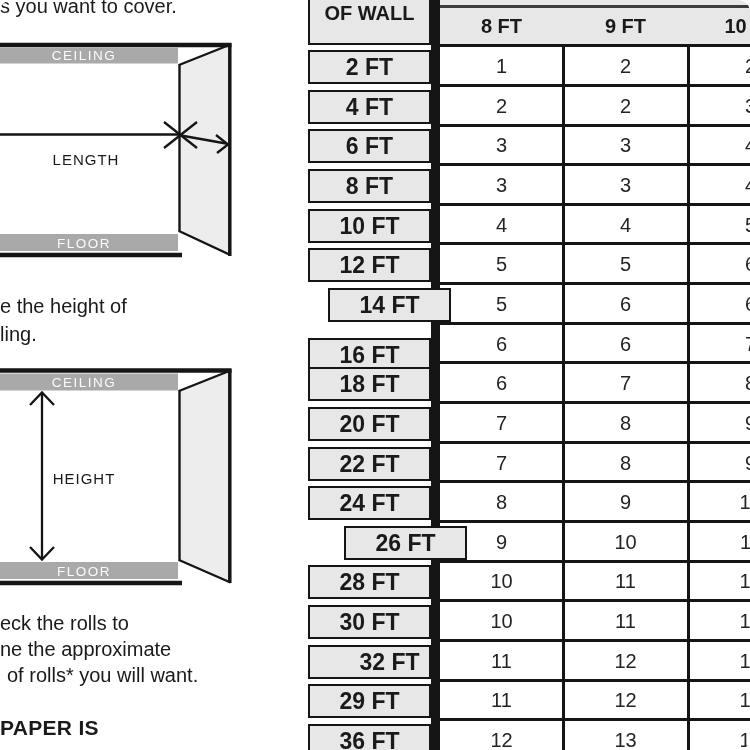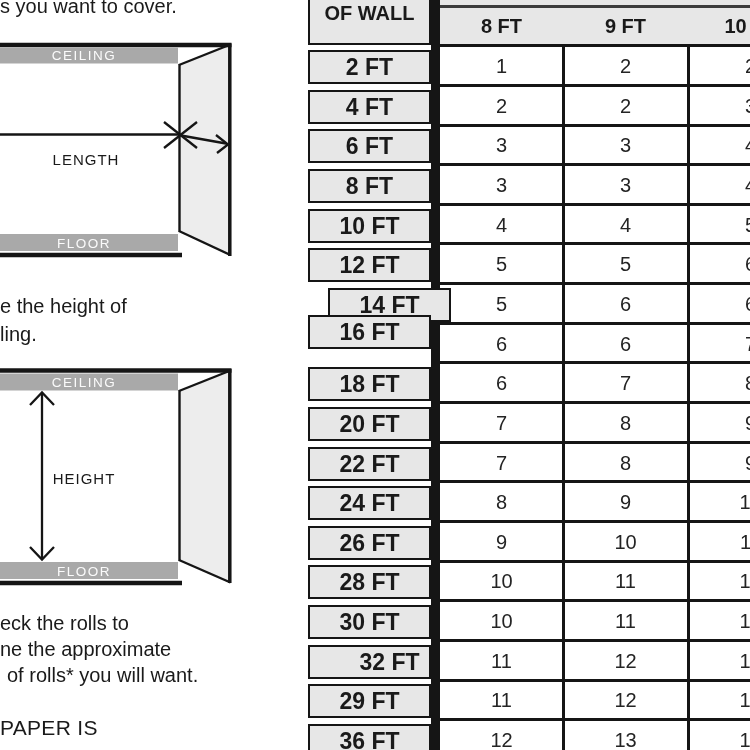--- a/index.html
+++ b/index.html
@@ -1,26 +1,26 @@
 <!DOCTYPE html>
 <html><head>
 <meta charset="utf-8">
 <style>
   html,body{margin:0;padding:0;background:#fff;}
   .page{
     position:relative;width:750px;height:750px;background:#ffffff;overflow:hidden;
-    font-family:"Liberation Sans","DejaVu Sans",sans-serif;color:#1a1a1a;
+    font-family:"Liberation Sans","DejaVu Sans",sans-serif;color:#1a1a1a;border-radius:12px;
   }
   .abs{position:absolute;}
   .body-text{font-size:20px;line-height:27px;white-space:nowrap;}
   #top-text{left:0;top:-7px;}
   #mid-text{left:0;top:292px;line-height:28px;}
   #chart-note{left:0;top:610px;line-height:26px;}
   #chart-note .indent{padding-left:7px;}
-  #bold-note{left:0;top:716px;font-size:21px;font-weight:normal;letter-spacing:.3px;white-space:nowrap;}
+  #bold-note{left:0;top:716px;font-size:21px;font-weight:bold;letter-spacing:.3px;white-space:nowrap;}
   #diagram1{left:0;top:41px;}
   #diagram2{left:0;top:366px;}
   svg line, svg polyline{stroke:#151515;}
   .bar-label{fill:#fbfbfb;font-size:13.5px;letter-spacing:1.5px;font-family:"Liberation Sans","DejaVu Sans",sans-serif;}
   .measure-label{fill:#1a1a1a;font-size:15px;letter-spacing:1px;font-family:"Liberation Sans","DejaVu Sans",sans-serif;}
   
   #row-header-cell{
     left:308px;top:0;width:123px;height:45px;box-sizing:border-box;background:#e7e7e7;
     border:2px solid #151515;border-top:none;text-align:center;
     font-weight:bold;font-size:20px;padding-top:2px;
@@ -144,21 +144,21 @@
       <div class="row-label-cell" style="top: 248.25px;">12 FT</div>
       <div class="grid-value" style="left: 501.5px; top: 245.25px;">5</div>
       <div class="grid-value" style="left: 625.5px; top: 245.25px;">5</div>
       <div class="grid-value" style="left: 750.5px; top: 245.25px;">6</div>
       <div class="h-grid-line" style="top: 282.1px;"></div>
       <div class="row-label-cell" style="top: 287.9px; margin-left: 20px;">14 FT</div>
       <div class="grid-value" style="left: 501.5px; top: 284.9px;">5</div>
       <div class="grid-value" style="left: 625.5px; top: 284.9px;">6</div>
       <div class="grid-value" style="left: 750.5px; top: 284.9px;">6</div>
       <div class="h-grid-line" style="top: 321.75px;"></div>
-      <div class="row-label-cell" style="top: 315px;">16 FT</div>
+      <div class="row-label-cell" style="top: 338px;">16 FT</div>
       <div class="grid-value" style="left: 501.5px; top: 324.55px;">6</div>
       <div class="grid-value" style="left: 625.5px; top: 324.55px;">6</div>
       <div class="grid-value" style="left: 750.5px; top: 324.55px;">7</div>
       <div class="h-grid-line" style="top: 361.4px;"></div>
       <div class="row-label-cell" style="top: 367.2px;">18 FT</div>
       <div class="grid-value" style="left: 501.5px; top: 364.2px;">6</div>
       <div class="grid-value" style="left: 625.5px; top: 364.2px;">7</div>
       <div class="grid-value" style="left: 750.5px; top: 364.2px;">8</div>
       <div class="h-grid-line" style="top: 401.05px;"></div>
       <div class="row-label-cell" style="top: 406.85px;">20 FT</div>
@@ -169,21 +169,21 @@
       <div class="row-label-cell" style="top: 446.5px;">22 FT</div>
       <div class="grid-value" style="left: 501.5px; top: 443.5px;">7</div>
       <div class="grid-value" style="left: 625.5px; top: 443.5px;">8</div>
       <div class="grid-value" style="left: 750.5px; top: 443.5px;">9</div>
       <div class="h-grid-line" style="top: 480.35px;"></div>
       <div class="row-label-cell" style="top: 486.15px;">24 FT</div>
       <div class="grid-value" style="left: 501.5px; top: 483.15px;">8</div>
       <div class="grid-value" style="left: 625.5px; top: 483.15px;">9</div>
       <div class="grid-value" style="left: 750.5px; top: 483.15px;">10</div>
       <div class="h-grid-line" style="top: 520px;"></div>
-      <div class="row-label-cell" style="top: 525.8px;">26 FT</div>
+      <div class="row-label-cell" style="top: 525.8px; margin-left: 36px;">26 FT</div>
       <div class="grid-value" style="left: 501.5px; top: 522.8px;">9</div>
       <div class="grid-value" style="left: 625.5px; top: 522.8px;">10</div>
       <div class="grid-value" style="left: 750.5px; top: 522.8px;">11</div>
       <div class="h-grid-line" style="top: 559.65px;"></div>
       <div class="row-label-cell" style="top: 565.45px;">28 FT</div>
       <div class="grid-value" style="left: 501.5px; top: 562.45px;">10</div>
       <div class="grid-value" style="left: 625.5px; top: 562.45px;">11</div>
       <div class="grid-value" style="left: 750.5px; top: 562.45px;">12</div>
       <div class="h-grid-line" style="top: 599.3px;"></div>
       <div class="row-label-cell" style="top: 605.1px;">30 FT</div>

